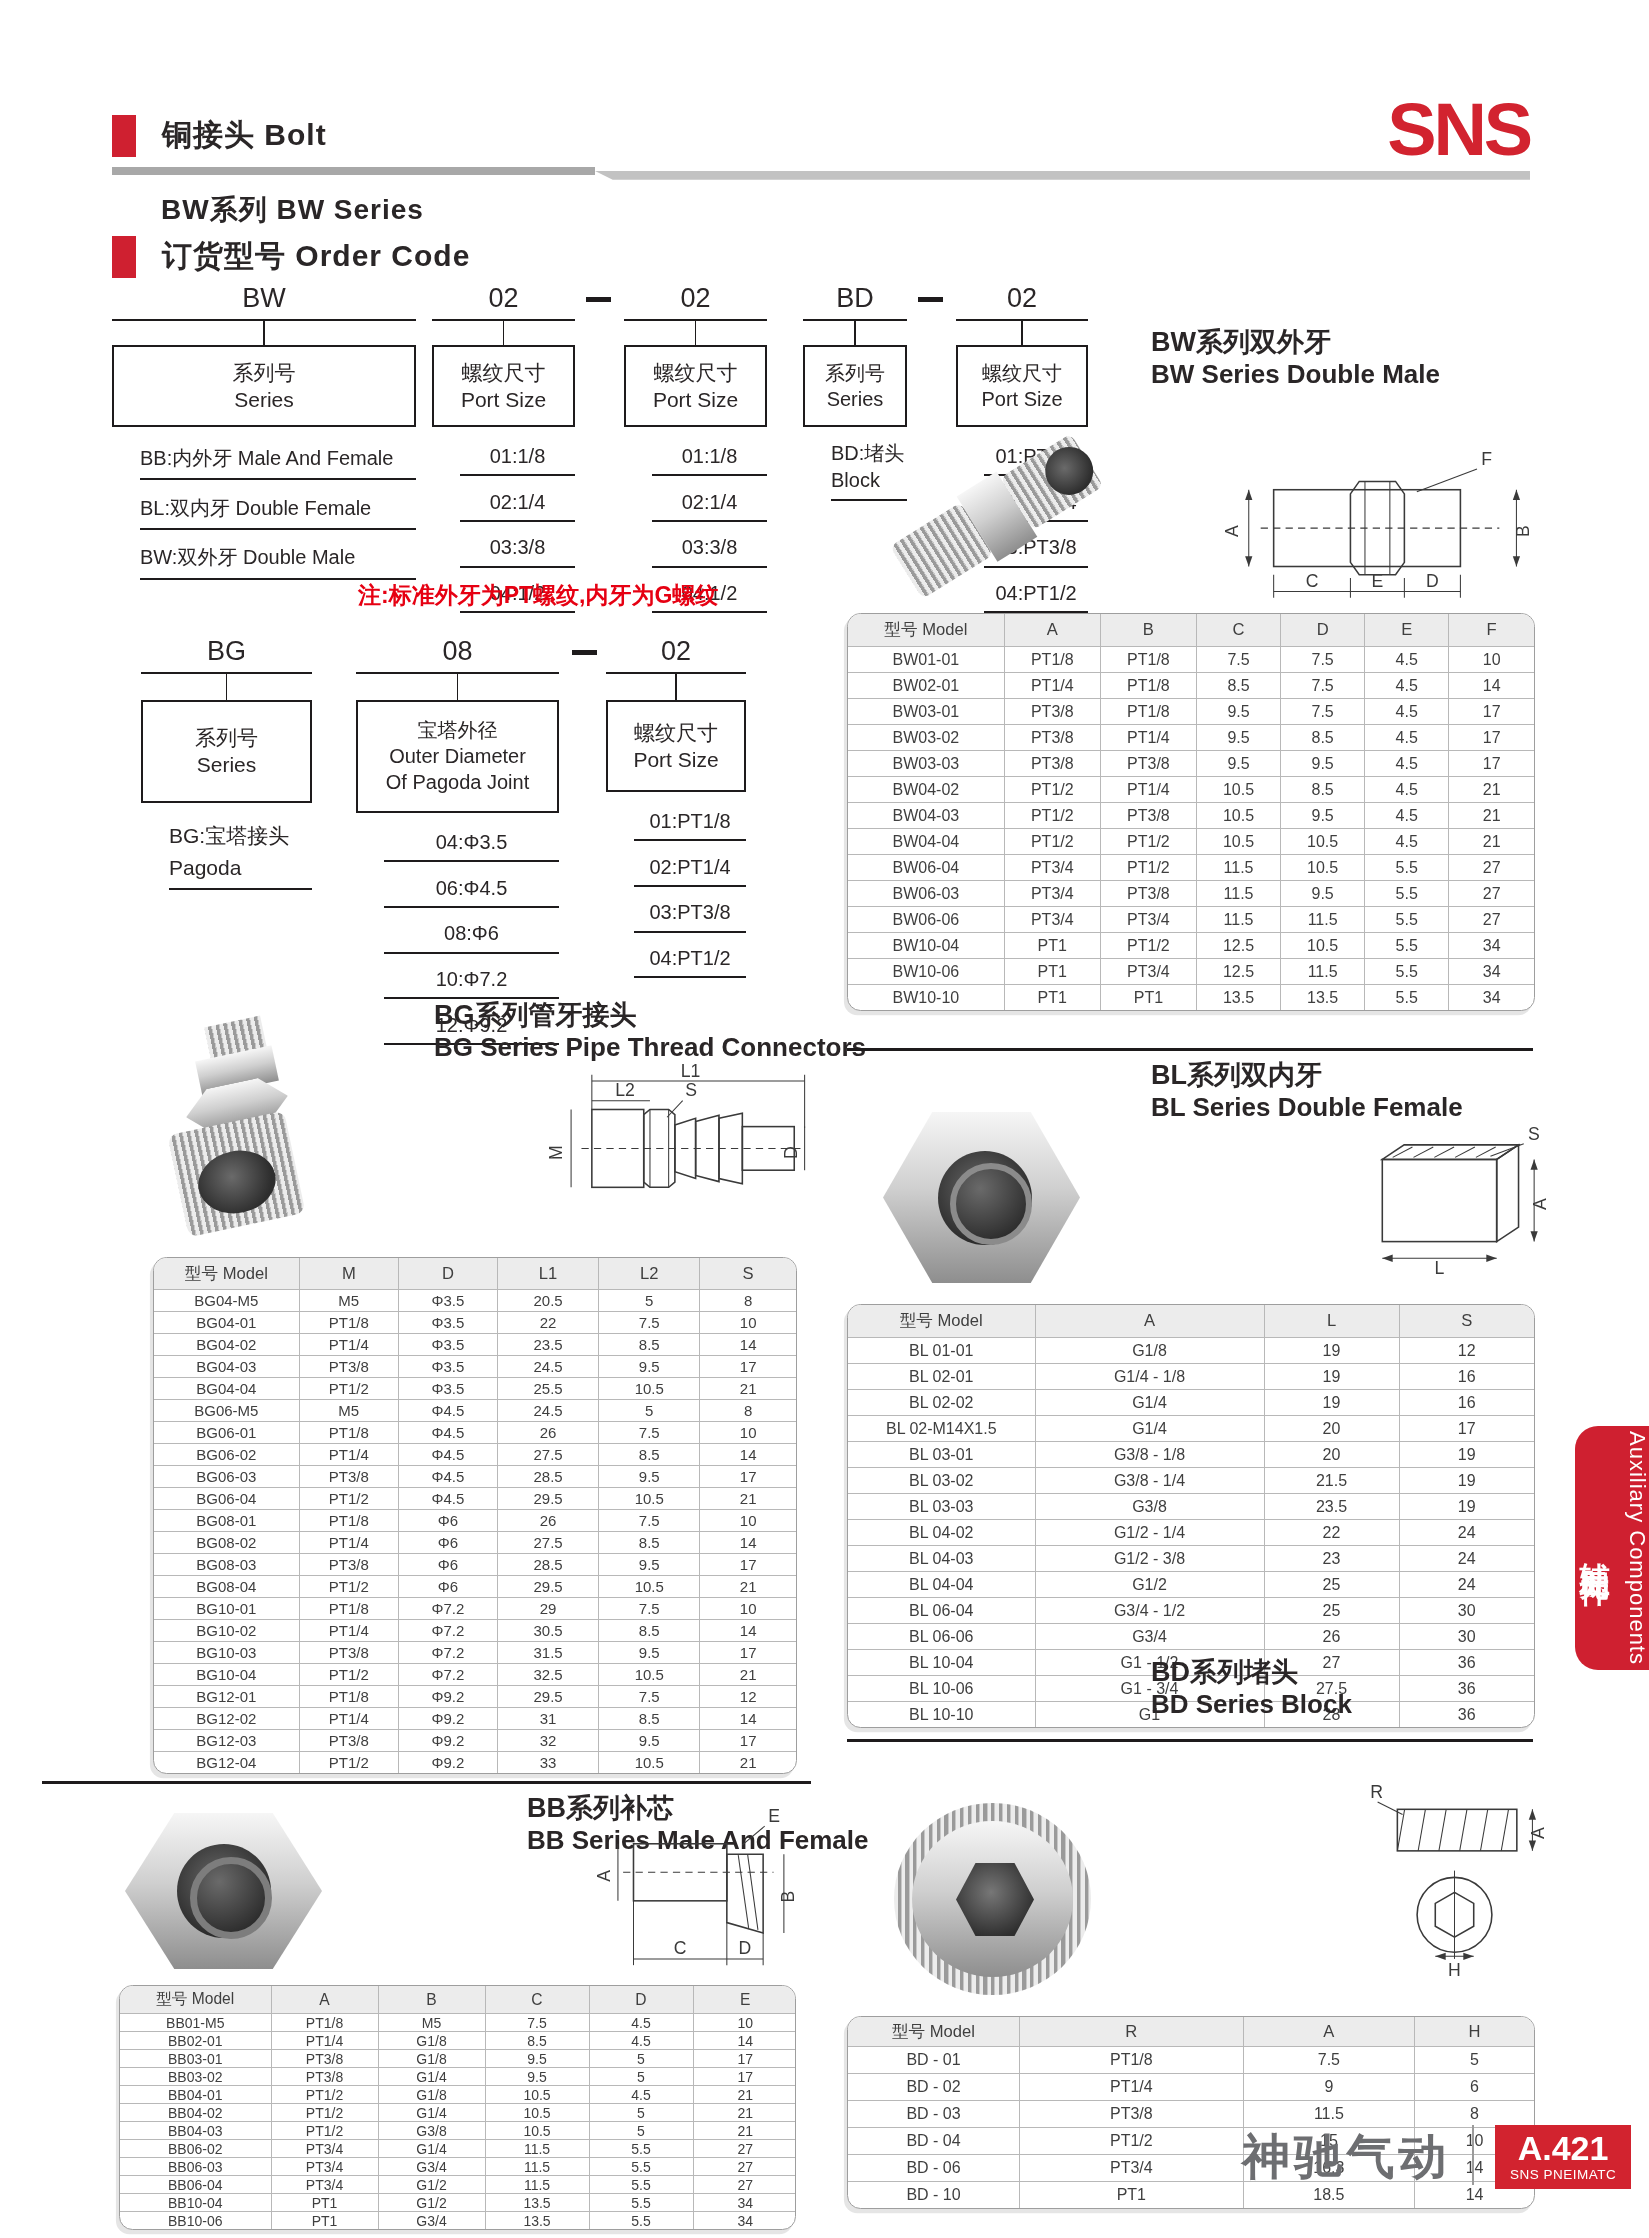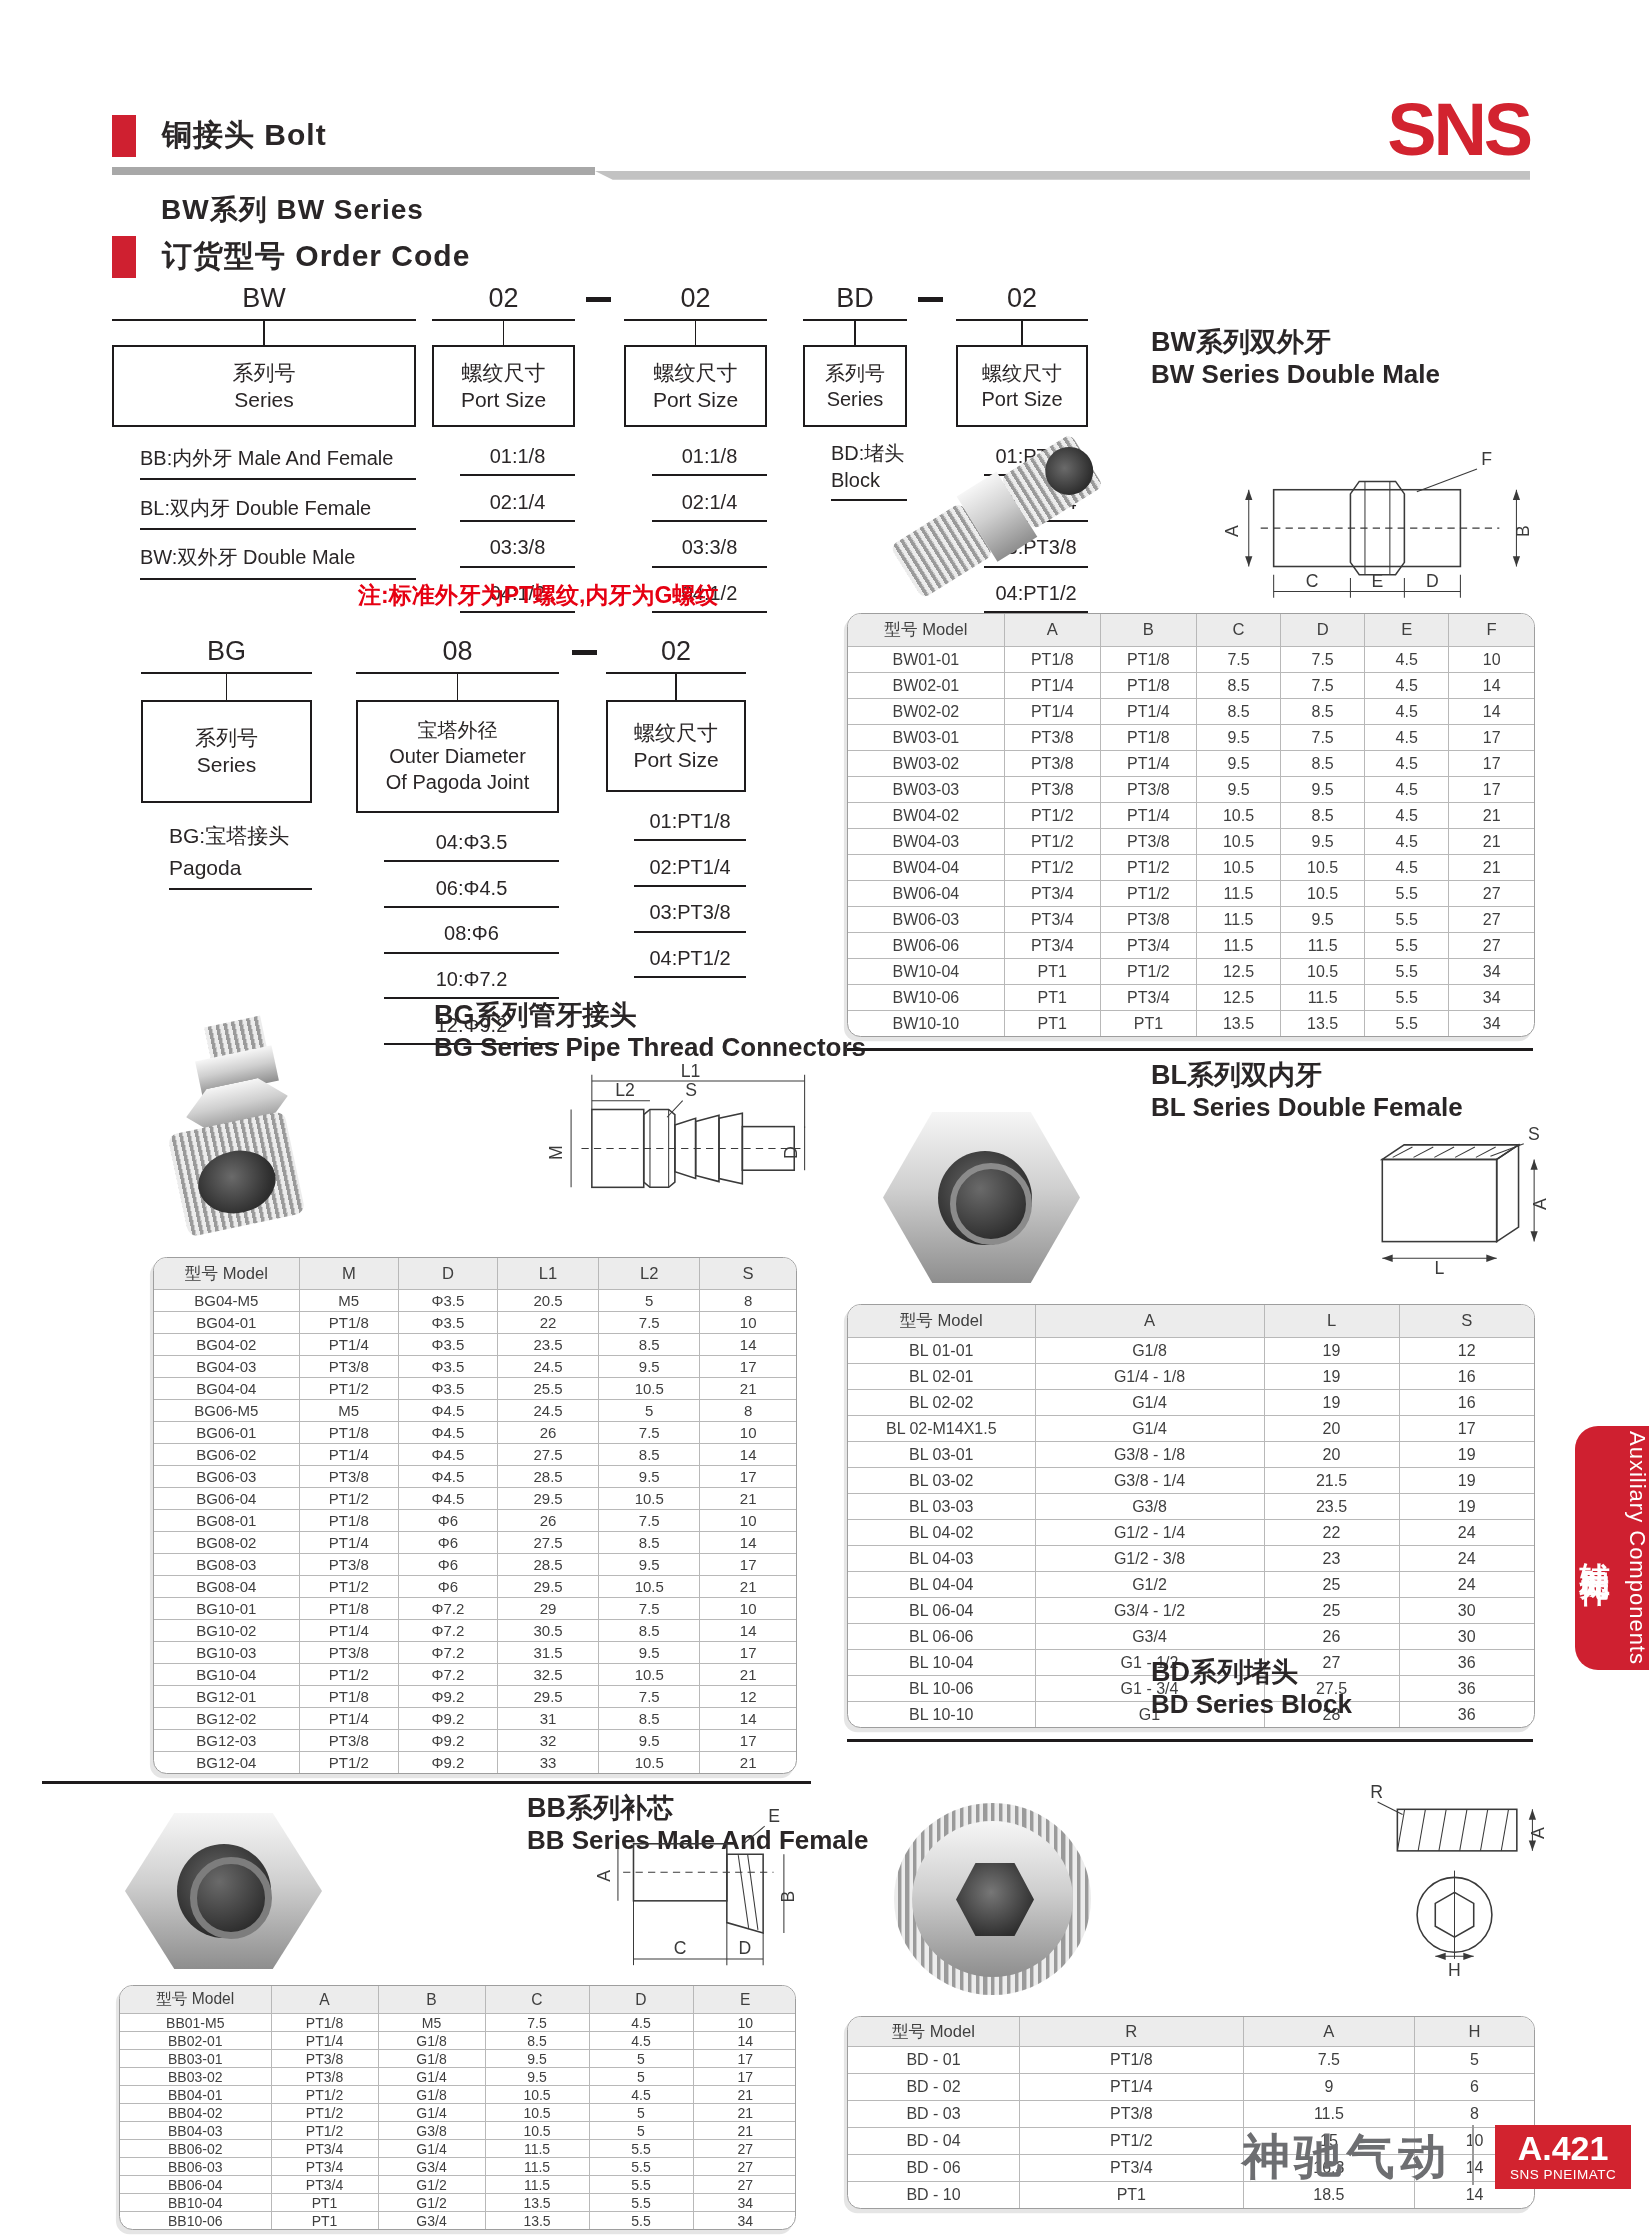--- a/index.html
+++ b/index.html
@@ -683,29 +683,20 @@
           <tr>
             <td>BW02-01</td>
             <td>PT1/4</td>
             <td>PT1/8</td>
             <td>8.5</td>
             <td>7.5</td>
             <td>4.5</td>
             <td>14</td>
           </tr>
           <tr>
-            <td>BW02-02</td>
-            <td>PT1/4</td>
-            <td>PT1/4</td>
-            <td>8.5</td>
-            <td>8.5</td>
-            <td>4.5</td>
-            <td>14</td>
-          </tr>
-          <tr>
             <td>BW03-01</td>
             <td>PT3/8</td>
             <td>PT1/8</td>
             <td>9.5</td>
             <td>7.5</td>
             <td>4.5</td>
             <td>17</td>
           </tr>
           <tr>
             <td>BW03-02</td>

